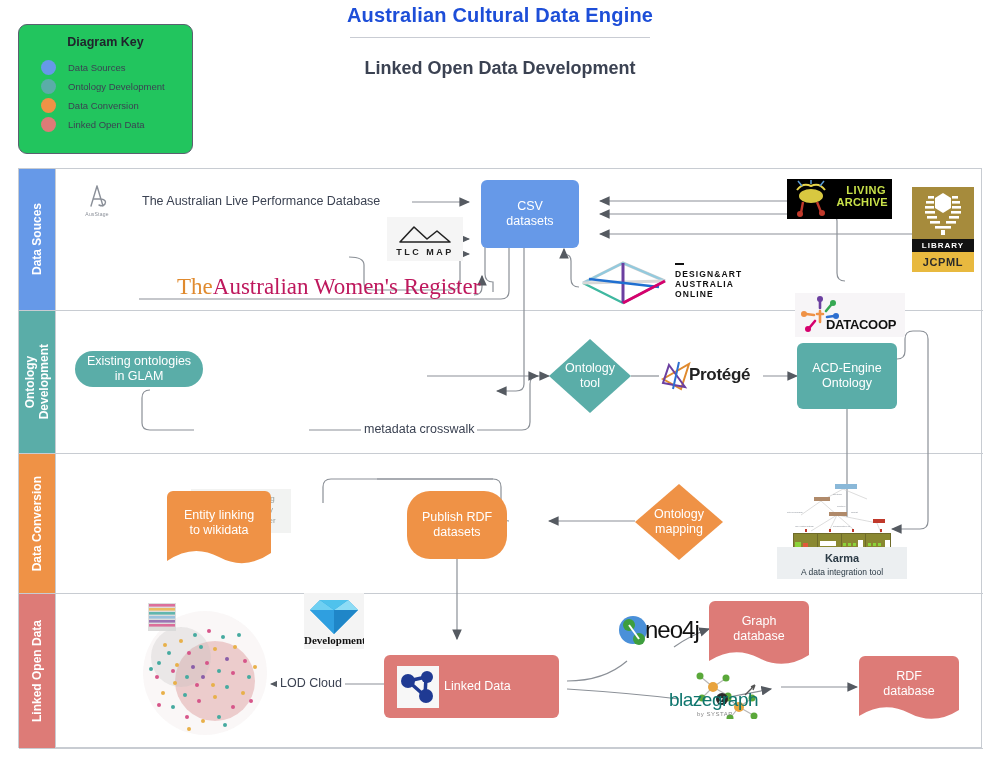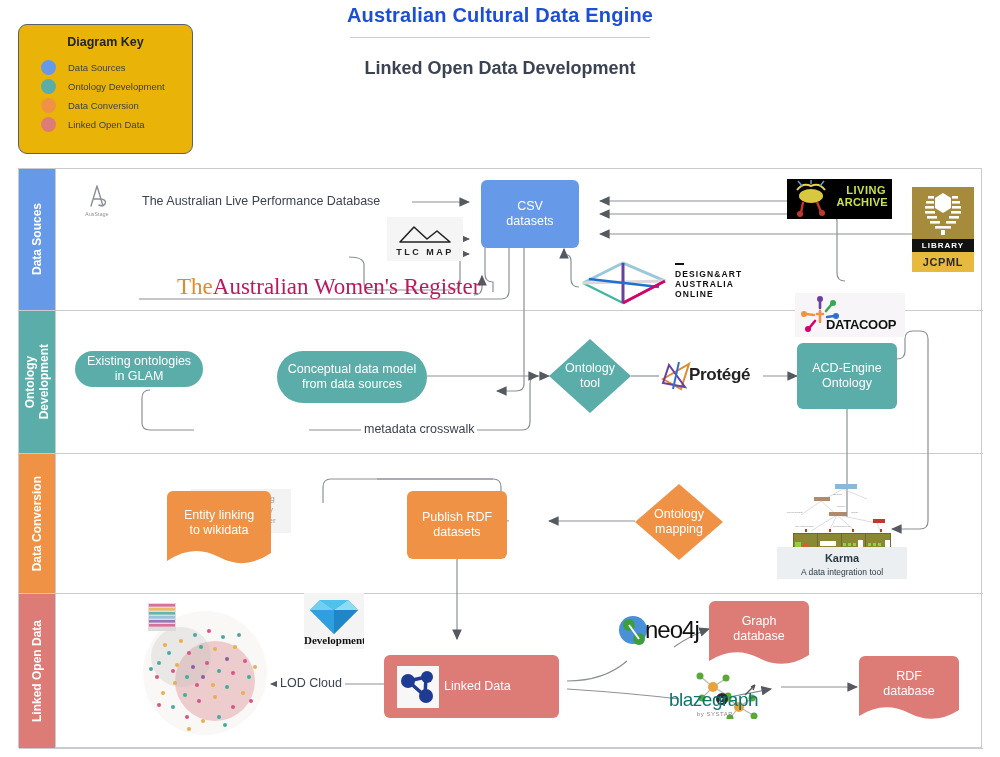--- a/index.html
+++ b/index.html
@@ -16,21 +16,21 @@
 
   
   #title-block{position:absolute;left:280px;top:4px;width:440px;text-align:center;}
   #main-title{font-size:20px;font-weight:bold;color:#1d4ed8;letter-spacing:.2px;}
   #title-rule{width:300px;height:1px;background:#c9ccd3;margin:10px auto 0 auto;}
   #sub-title{font-size:18px;font-weight:bold;color:#3b4252;margin-top:20px;}
 
   
   #legend{
     position:absolute;left:18px;top:24px;width:175px;height:130px;
-    border:1.5px solid #5b6070;border-radius:9px;background:#eab308;
+    border:1.5px solid #5b6070;border-radius:9px;background:#22c55e;
     box-sizing:border-box;padding:8px 10px;
   }
   #legend-title{font-size:12.5px;font-weight:bold;text-align:center;color:#20242c;margin:2px 0 9px 0;}
   .legend-row{display:flex;align-items:center;height:19px;margin-bottom:0px;}
   .legend-dot{width:15px;height:15px;border-radius:50%;margin-left:12px;margin-right:12px;flex:0 0 auto;}
   .legend-label{font-size:9.5px;color:#3b4252;}
 
   
   #diagram{
     position:absolute;left:18px;top:168px;width:964px;height:580px;
@@ -331,22 +331,20 @@
             <circle cx="10" cy="35" r="3" fill="#d6006d"></circle>
           <path d="M19 20 L25 20 M22 17 L22 28" stroke="#ef9246"></path>
         </g>
       </svg>
       <div class="datacoop-txt">DATACOOP</div>
     </div>
 
     <div class="node pill" style="left:56px;top:182px;width:128px;height:36px;background:#5aada8;white-space:pre-line;">Existing ontologies
 in GLAM</div>
 
-    <div class="node pill" style="left:258px;top:182px;width:150px;height:52px;background:#5aada8;white-space:pre-line;">Conceptual data model
-from data sources</div>
 
     <div class="logo mmm" style="left:172px;top:236px;width:100px;height:44px;">
       <svg width="56" height="42" viewBox="0 0 56 42" style="position:absolute;left:2px;top:2px;">
         <text x="0" y="34" font-family="Liberation Sans, sans-serif" font-size="36" font-weight="bold" fill="#4a7c59">3</text>
         <text x="20" y="34" font-family="Liberation Sans, sans-serif" font-size="32" font-weight="bold" fill="#4a7c59">m</text>
         <circle cx="27" cy="8" r="6" fill="#cfd8cf"></circle>
           <circle cx="40" cy="8" r="6" fill="#cfd8cf"></circle>
       </svg>
       <div class="mmm-side">Mapping</div>
       <div class="mmm-side" style="top:15px;">Memory</div>
@@ -388,21 +386,21 @@
         <polygon points="10,4 38,4 48,14 24,38 0,14" fill="#2f9fe0"></polygon>
         <polygon points="10,4 24,14 0,14" fill="#6fd0f2"></polygon>
         <polygon points="38,4 48,14 24,14" fill="#8ddcf5"></polygon>
         <polygon points="10,4 38,4 24,14" fill="#4fc2ec"></polygon>
         <polygon points="0,14 24,14 24,38" fill="#2f9fe0"></polygon>
         <polygon points="48,14 24,14 24,38" fill="#1f86c8"></polygon>
       </svg>
       <div class="openrefine-txt">Development</div>
     </div>
 
-    <div class="node rect" style="left:388px;top:322px;width:100px;height:68px;background:#ef9246;white-space:pre-line;">Publish RDF
+    <div class="node rect" style="left:388px;top:322px;width:100px;height:68px;background:#ef9246;white-space:pre-line;border-radius:23px;">Publish RDF
 datasets</div>
 
     <div class="diamond-wrap" style="left:616px;top:315px;width:88px;height:76px;">
       <svg class="diamond" viewBox="0 0 88 76">
           <polygon points="44,0 88,38 44,76 0,38" fill="#ef9246"></polygon>
         </svg>
       <div class="diamond-txt" style="white-space:pre-line;">Ontology
 mapping</div>
     </div>
 

